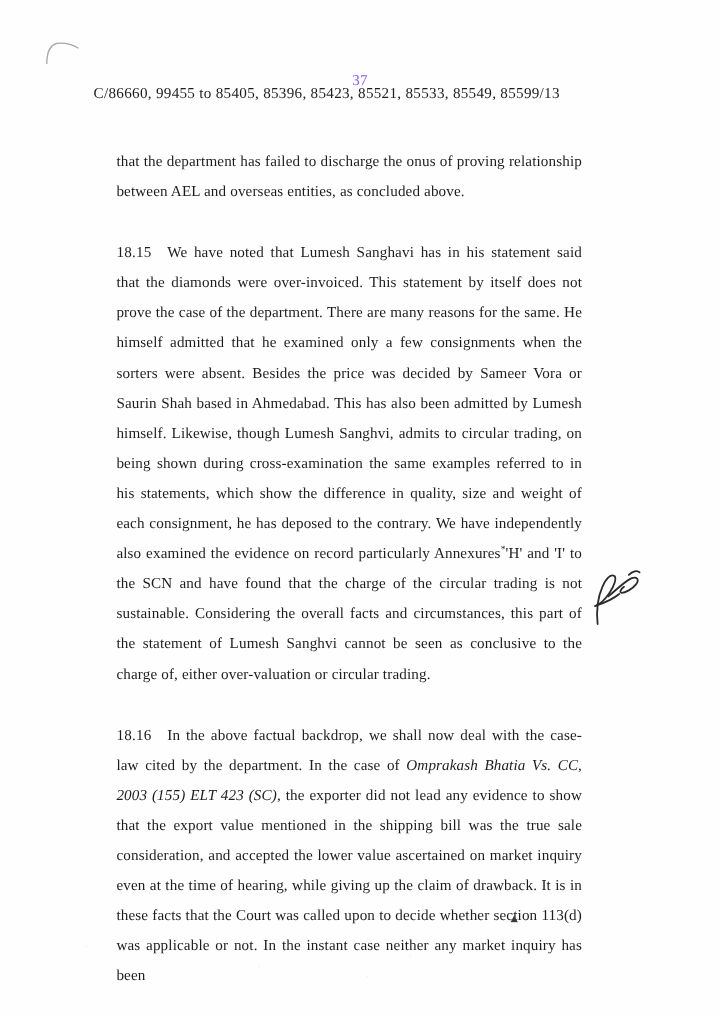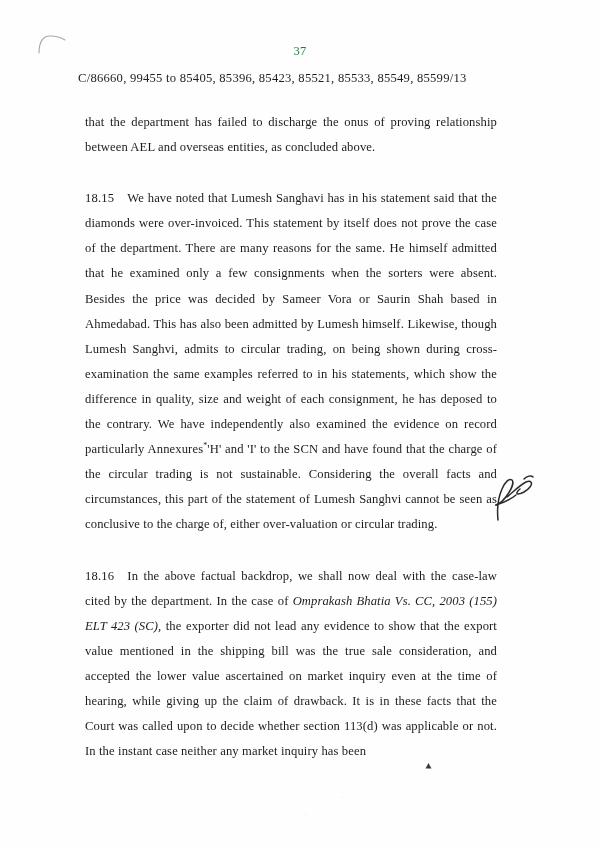--- a/index.html
+++ b/index.html
@@ -44,27 +44,27 @@
     left: 38px;
     top: 34px;
     width: 28px;
     height: 20px;
     pointer-events: none;
   }
 
   
   .page-number {
     position: absolute;
-    top: 44px;
+    top: 60px;
     left: 0;
     width: 600px;
     text-align: center;
     font-size: 12.5px;
     letter-spacing: 0.3px;
-    color: #15803d;
+    color: #8b5cf6;
   }
 
   
   .case-header {
     position: absolute;
     top: 71px;
     left: 78px;
     width: 440px;
     font-size: 12.6px;
     letter-spacing: 0.25px;
@@ -80,21 +80,21 @@
     width: 412px;
   }
 
   .para {
     font-size: 12.6px;
     line-height: 25.1px;
     text-align: justify;
     text-justify: inter-word;
     color: #1c1c1c;
     letter-spacing: 0.12px;
-    margin: 0;
+    margin: 12px;
   }
   .para.gap-before-lg { margin-top: 26px; }
 
   .para .num {
     letter-spacing: 0.2px;
   }
   .para .num-sp { display: inline-block; width: 13px; }
 
   em.cite {
     font-style: italic;

